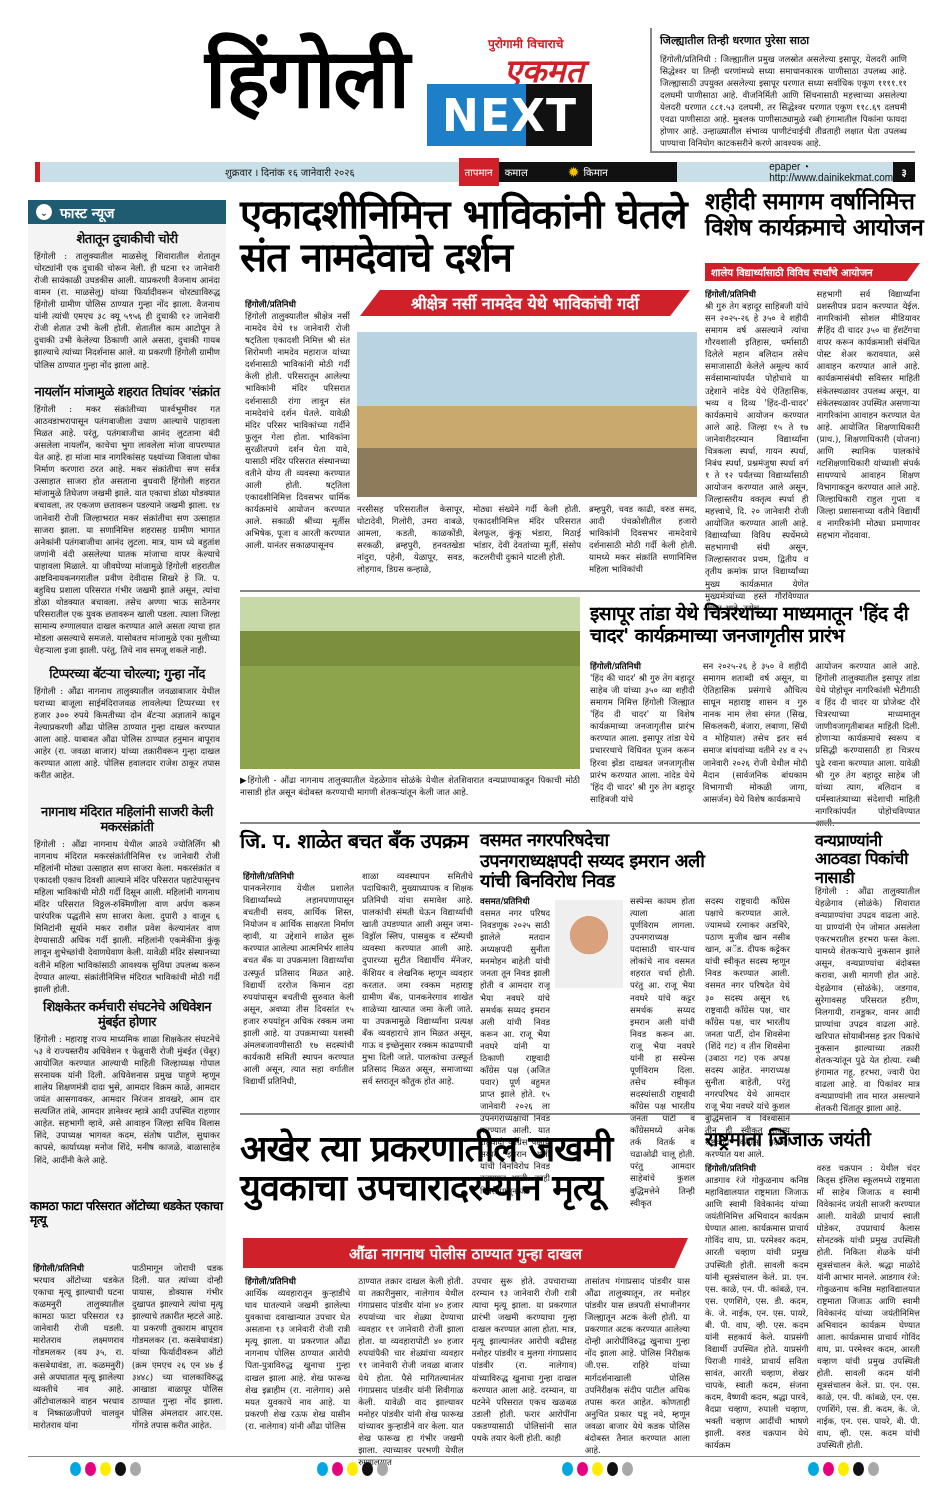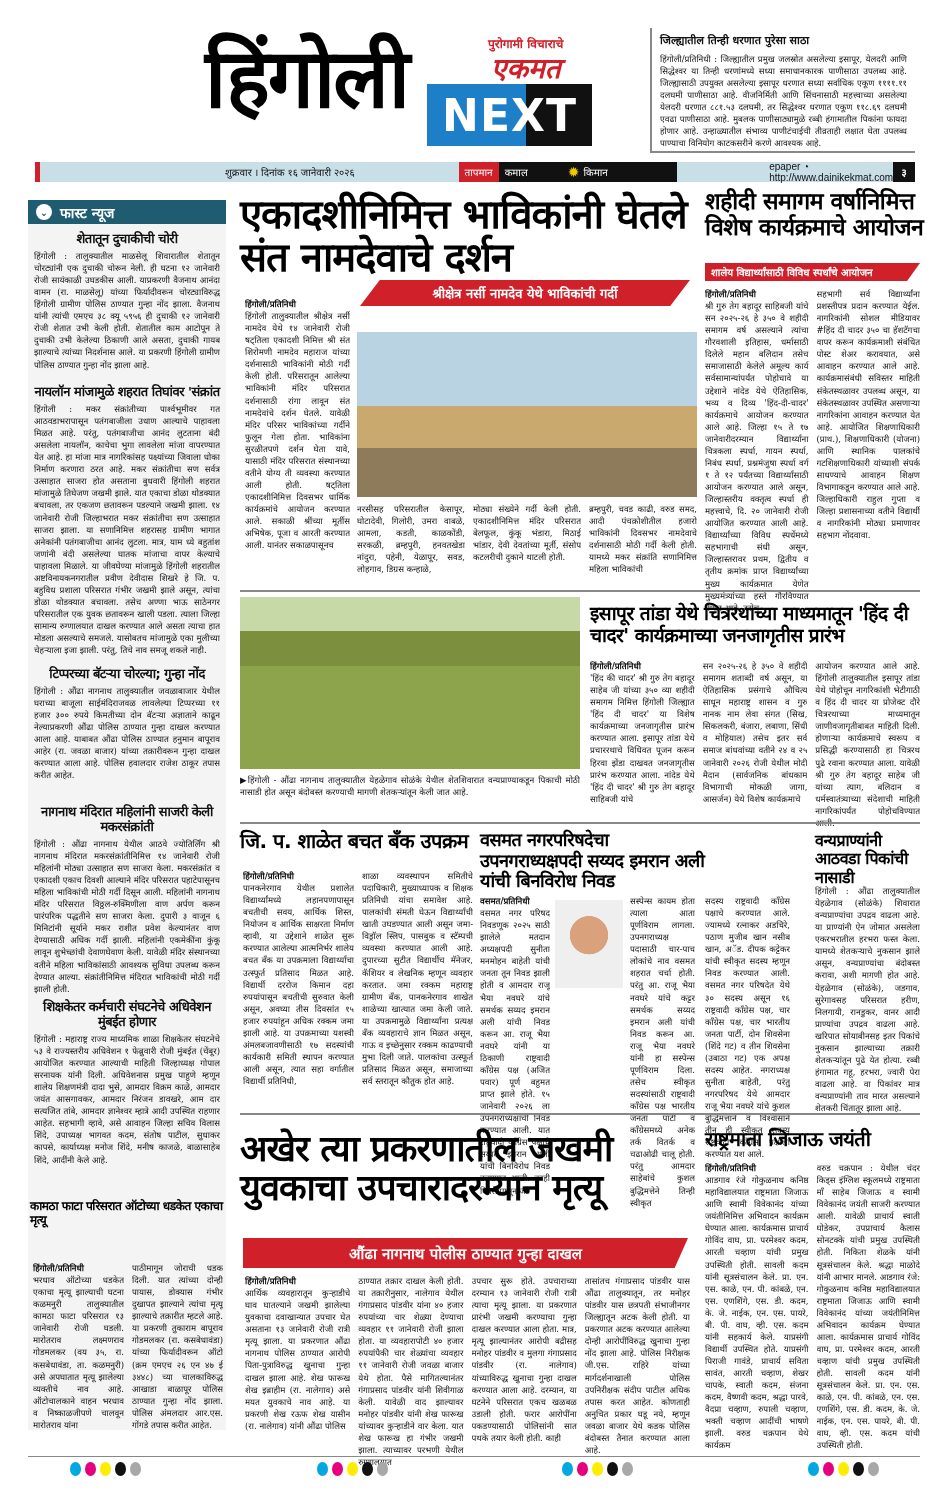--- a/index.html
+++ b/index.html
@@ -1,27 +1,27 @@
 <!DOCTYPE html>
 <html><head>
 <meta charset="utf-8">
 <style>
 *{box-sizing:border-box;margin:0;padding:0}
 body{width:945px;height:1501px;background:#fff;font-family:"DejaVu Serif",serif;color:#111;position:relative;overflow:hidden}
 .abs{position:absolute}
 .masthead-title{left:205px;top:38px;font-family:"DejaVu Sans",sans-serif;font-weight:900;font-size:82px;line-height:1;letter-spacing:-2px;color:#000}
 .tagline{left:488px;top:35px;color:#d0202a;font-family:"DejaVu Sans",sans-serif;font-weight:bold;font-size:12px}
-.brand{left:491px;top:48px;color:#d0202a;font-family:"DejaVu Serif",serif;font-weight:bold;font-size:28px;font-style:italic}
+.brand{left:504px;top:48px;color:#d0202a;font-family:"DejaVu Serif",serif;font-weight:bold;font-size:32px;font-style:italic}
 .next{left:427px;top:84px;width:165px;height:62px;background:linear-gradient(90deg,#1d7fc8 0 60%,#111 60% 100%);color:#fff;font-family:"DejaVu Sans",sans-serif;font-weight:900;font-size:44px;display:flex;align-items:center;justify-content:center;letter-spacing:1px}
 .topbox{left:650px;top:28px;width:265px;height:125px;border-left:2px solid #888;border-bottom:2px solid #888;padding:6px 8px;font-size:8.5px;line-height:1.35}
 .topbox h3{font-size:11px;font-family:"DejaVu Sans",sans-serif;margin-bottom:4px}
 .datebar{left:35px;top:162px;width:880px;height:20px;background:#c9dfe8;border-left:5px solid #d0202a;display:flex;align-items:center;font-size:10px;font-family:Liberation Sans, sans-serif}
 .datebar .d{margin-left:185px;width:235px}
 .temp{background:#111;color:#fff;height:20px;display:flex;align-items:center;width:220px}
-.temp .lbl{background:#d0202a;padding:8px 6px;height:20px;display:flex;align-items:center}
+.temp .lbl{background:#d0202a;padding:8px 6px;height:28px;display:flex;align-items:center}
 .sun{color:#f5c400;font-size:14px;margin:0 4px 0 40px}
 .epaper{margin-left:92px;flex:1}
 .pg{background:#111;color:#fff;width:22px;height:20px;display:flex;align-items:center;justify-content:center;font-weight:bold}
 .leftcol{left:28px;top:200px;width:198px;height:1230px;background:#f4f4f4}
 .fast{left:28px;top:200px;width:198px;height:24px;background:#1f5c72;color:#fff;font-family:"DejaVu Sans",sans-serif;font-weight:bold;font-size:14px;display:flex;align-items:center;padding-left:8px}
 .fast .ic{width:16px;height:16px;border-radius:50%;background:#fff;color:#1f5c72;font-size:10px;display:flex;align-items:center;justify-content:center;margin-right:8px}
 .sh{font-family:"DejaVu Sans",sans-serif;font-weight:bold;font-size:13px;text-align:center;line-height:1.15;letter-spacing:-.5px}
 .body{font-size:8.5px;line-height:1.42;text-align:justify}
 .big{font-family:"DejaVu Sans",sans-serif;font-weight:900;color:#000;line-height:1.08;letter-spacing:-1px}
 .med{font-family:"DejaVu Sans",sans-serif;font-weight:bold;color:#000;line-height:1.15;letter-spacing:-.5px}
@@ -80,21 +80,21 @@
 <div class="abs" style="left:34px;top:805px;width:186px">
   <div class="sh">नागनाथ मंदिरात महिलांनी साजरी केली मकरसंक्रांती</div>
   <p class="body" style="margin-top:3px">हिंगोली : औंढा नागनाथ येथील आठवे ज्योतिर्लिंग श्री नागनाथ मंदिरात मकरसंक्रांतीनिमित्त १४ जानेवारी रोजी महिलांनी मोठ्या उत्साहात सण साजरा केला. मकरसंक्रांत व एकादशी एकाच दिवशी आल्याने मंदिर परिसरात पहाटेपासूनच महिला भाविकांची मोठी गर्दी दिसून आली. महिलांनी नागनाथ मंदिर परिसरात विठ्ठल-रुक्मिणीला वाण अर्पण करून पारंपरिक पद्धतीने सण साजरा केला. दुपारी ३ वाजून ६ मिनिटांनी सूर्याने मकर राशीत प्रवेश केल्यानंतर वाण देण्यासाठी अधिक गर्दी झाली. महिलांनी एकमेकींना कुंकू लावून शुभेच्छांची देवाणघेवाण केली. यावेळी मंदिर संस्थानच्या वतीने महिला भाविकांसाठी आवश्यक सुविधा उपलब्ध करून देण्यात आल्या. संक्रांतीनिमित्त मंदिरात भाविकांची मोठी गर्दी झाली होती.</p>
 </div>
 <div class="abs" style="left:34px;top:1000px;width:186px">
   <div class="sh">शिक्षकेतर कर्मचारी संघटनेचे अधिवेशन मुंबईत होणार</div>
   <p class="body" style="margin-top:3px">हिंगोली : महाराष्ट्र राज्य माध्यमिक शाळा शिक्षकेतर संघटनेचे ५३ वे राज्यस्तरीय अधिवेशन १ फेब्रुवारी रोजी मुंबईत (चेंबूर) आयोजित करण्यात आल्याची माहिती जिल्हाध्यक्ष गोपाल सरनायक यांनी दिली. अधिवेशनास प्रमुख पाहुणे म्हणून शालेय शिक्षणमंत्री दादा भुसे, आमदार विक्रम काळे, आमदार जयंत आसगावकर, आमदार निरंजन डावखरे, आम दार सत्यजित तांबे, आमदार ज्ञानेश्वर म्हात्रे आदी उपस्थित राहणार आहेत. सहभागी व्हावे, असे आवाहन जिल्हा सचिव विलास शिंदे, उपाध्यक्ष भागवत कदम, संतोष पाटील, सुधाकर कापसे, कार्याध्यक्ष मनोज शिंदे, मनीष काजळे, बाळासाहेब शिंदे, आदींनी केले आहे.</p>
 </div>
 
 <div class="abs big" style="left:240px;top:193px;width:460px;font-size:40px">एकादशीनिमित्त भाविकांनी घेतले संत नामदेवाचे दर्शन</div>
-<div class="abs ribbon" style="left:360px;top:280px;width:330px;height:26px;font-size:13px;clip-path:polygon(6% 0,100% 0,94% 100%,0 100%)">श्रीक्षेत्र नर्सी नामदेव येथे भाविकांची गर्दी</div>
+<div class="abs ribbon" style="left:360px;top:290px;width:330px;height:26px;font-size:16px;clip-path:polygon(6% 0,100% 0,94% 100%,0 100%)">श्रीक्षेत्र नर्सी नामदेव येथे भाविकांची गर्दी</div>
 <div class="abs" style="left:245px;top:298px;width:105px">
   <div class="body" style="font-weight:bold">हिंगोली/प्रतिनिधी</div>
   <p class="body">हिंगोली तालुक्यातील श्रीक्षेत्र नर्सी नामदेव येथे १४ जानेवारी रोजी षट्तिला एकादशी निमित्त श्री संत शिरोमणी नामदेव महाराज यांच्या दर्शनासाठी भाविकांनी मोठी गर्दी केली होती. परिसरातून आलेल्या भाविकांनी मंदिर परिसरात दर्शनासाठी रांगा लावून संत नामदेवांचे दर्शन घेतले. यावेळी मंदिर परिसर भाविकांच्या गर्दीने फुलून गेला होता. भाविकांना सुरळीतपणे दर्शन घेता यावे, यासाठी मंदिर परिसरात संस्थानच्या वतीने योग्य ती व्यवस्था करण्यात आली होती. षट्तिला एकादशीनिमित्त दिवसभर धार्मिक कार्यक्रमांचे आयोजन करण्यात आले. सकाळी श्रींच्या मूर्तीस अभिषेक, पूजा व आरती करण्यात आली. यानंतर सकाळपासूनच</p>
 </div>
 <div class="abs photo" style="left:357px;top:332px;width:340px;height:165px"></div>
 <div class="abs cols" style="left:357px;top:503px;width:340px">
   <div class="body">नरसीसह परिसरातील केसापूर, घोटादेवी, गिलोरी, उमरा वाबळे, आमला, कडती, काळकोंडी, सरकळी, ब्रम्हपुरी, हनवतखेडा नांदुरा, पहेनी, येळापूर, सवड, लोहगाव, डिग्रस कन्हाळे,</div>
   <div class="body">मोठ्या संख्येने गर्दी केली होती. एकादशीनिमित्त मंदिर परिसरात बेलफूल, कुंकू भंडारा, मिठाई भांडार, देवी देवतांच्या मूर्ती, संसोप कटलरीची दुकाने थाटली होती.</div>
   <div class="body">ब्रम्हपुरी, चवड काढी, वरुड समद, आदी पंचक्रोशीतील हजारो भाविकांनी दिवसभर नामदेवाचे दर्शनासाठी मोठी गर्दी केली होती. यामध्ये मकर संक्रांति सणानिमित्त महिला भाविकांची</div>
 </div>

